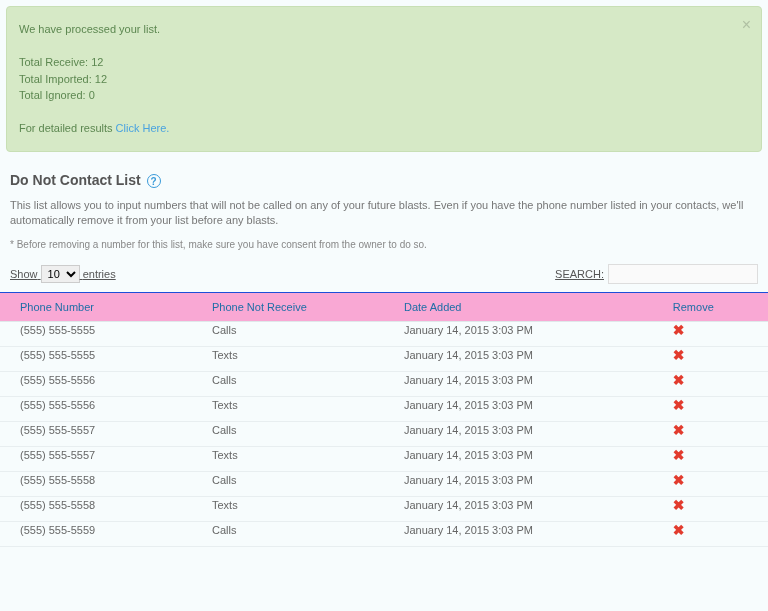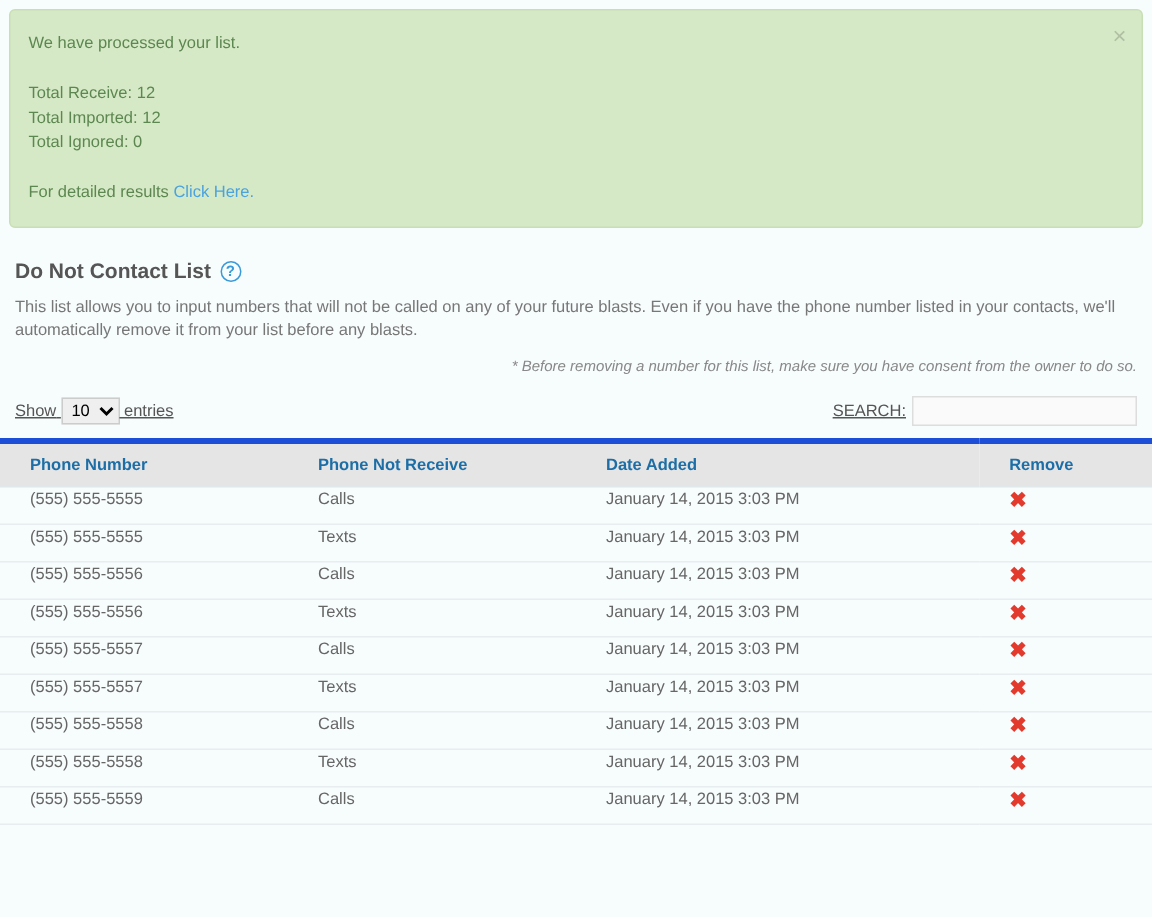--- a/index.html
+++ b/index.html
@@ -51,23 +51,21 @@
 }
 .desc {
   padding: 6px 10px;
   font-size: 11px;
   color: #777;
   line-height: 1.4;
 }
 .note {
   padding: 4px 10px 10px 10px;
   font-size: 10px;
-  font-style: italic;
   color: #888;
-  text-align: right;
 }
 .controls {
   display: flex;
   justify-content: space-between;
   align-items: center;
   padding: 4px 10px 8px 10px;
   font-size: 11px;
   color: #555;
   text-decoration: underline;
 }
@@ -86,25 +84,25 @@
   font-size: 11px;
 }
 table {
   width: 100%;
   border-collapse: collapse;
   font-size: 11px;
 }
 thead th {
   text-align: left;
   color: #1d6ea6;
-  font-weight: bold;
+  font-weight: normal;
   padding: 8px 10px 8px 20px;
-  border-top: 4px solid #1d4ed8;
+  border-top: 1px solid #1d4ed8;
   border-bottom: 1px solid #e0e8ea;
-  background: #e5e5e5;
+  background: #f9a8d4;
 }
 tbody td {
   padding: 0 10px 8px 20px;
   border-bottom: 1px solid #e8eef0;
   color: #666;
   margin-left: 11px;
 }
 .remove-cell { text-align: left; }
 .remove-x {
   color: #e23b2e;

